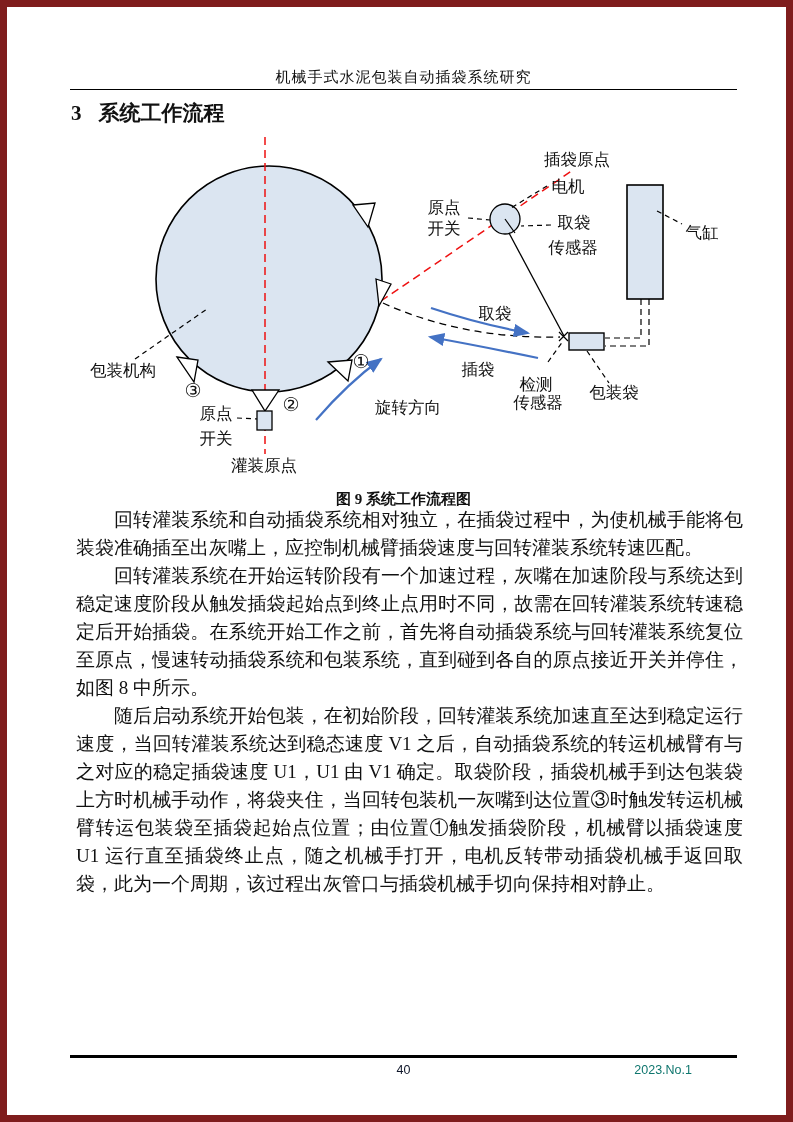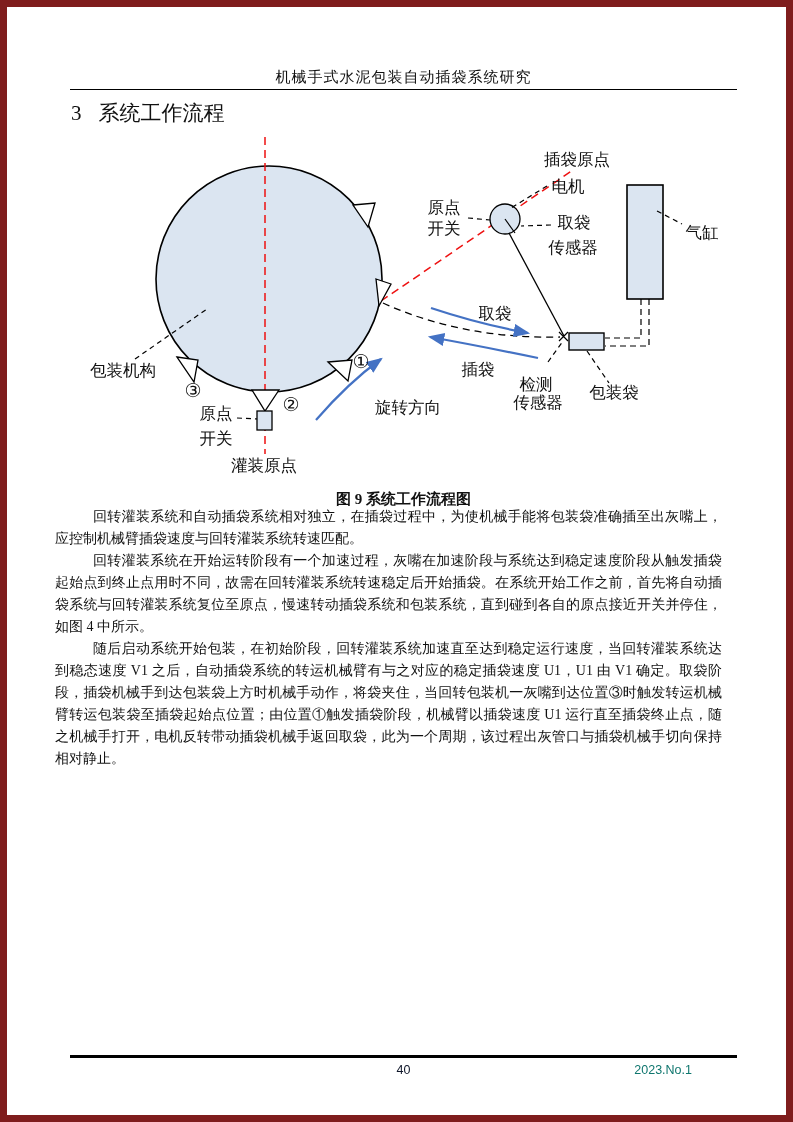--- a/index.html
+++ b/index.html
@@ -15,31 +15,31 @@
     overflow:hidden;
   }
   .abs{position:absolute;}
   .header-title{
     left:63px;top:61px;width:667px;
     text-align:center;font-size:15px;letter-spacing:1px;
   }
   .header-rule{left:63px;top:82px;width:667px;height:1px;background:#000;}
   .section-heading{
     left:64px;top:92px;width:667px;
-    font-size:21px;font-weight:normal;
+    font-size:21px;font-weight:bold;
   }
   .section-heading .num{margin-right:17px;}
   .figure-area{left:0;top:120px;width:676px;height:362px;}
   .figure-caption{
     left:63px;top:483px;width:667px;
     text-align:center;font-size:15px;font-weight:bold;
   }
   .body-text{
-    left:48px;top:499px;width:667px;
-    font-size:14px;line-height:22px;
+    left:69px;top:499px;width:667px;
+    font-size:19px;line-height:28px;
     text-align:justify;
   }
   .body-text p{margin:0;text-indent:38px;}
   .footer-rule{left:63px;top:1048px;width:667px;height:3px;background:#000;}
   .footer-page{
     left:63px;top:1056px;width:667px;
     text-align:center;
     font-family:"Liberation Sans", sans-serif;font-size:12.5px;color:#0f172a;
   }
   .footer-issue{
@@ -135,21 +135,21 @@
       <text class="num-lbl" x="354" y="361" text-anchor="middle">①</text>
       <text class="num-lbl" x="284" y="404" text-anchor="middle">②</text>
       <text class="num-lbl" x="186" y="390" text-anchor="middle">③</text>
     </svg>
   </div>
 
   <div class="abs figure-caption">图 9 系统工作流程图</div>
 
   <div class="abs body-text">
     <p>回转灌装系统和自动插袋系统相对独立，在插袋过程中，为使机械手能将包装袋准确插至出灰嘴上，应控制机械臂插袋速度与回转灌装系统转速匹配。</p>
-    <p>回转灌装系统在开始运转阶段有一个加速过程，灰嘴在加速阶段与系统达到稳定速度阶段从触发插袋起始点到终止点用时不同，故需在回转灌装系统转速稳定后开始插袋。在系统开始工作之前，首先将自动插袋系统与回转灌装系统复位至原点，慢速转动插袋系统和包装系统，直到碰到各自的原点接近开关并停住，如图 4 中所示。</p>
+    <p>回转灌装系统在开始运转阶段有一个加速过程，灰嘴在加速阶段与系统达到稳定速度阶段从触发插袋起始点到终止点用时不同，故需在回转灌装系统转速稳定后开始插袋。在系统开始工作之前，首先将自动插袋系统与回转灌装系统复位至原点，慢速转动插袋系统和包装系统，直到碰到各自的原点接近开关并停住，如图 8 中所示。</p>
     <p>随后启动系统开始包装，在初始阶段，回转灌装系统加速直至达到稳定运行速度，当回转灌装系统达到稳态速度 V1 之后，自动插袋系统的转运机械臂有与之对应的稳定插袋速度 U1，U1 由 V1 确定。取袋阶段，插袋机械手到达包装袋上方时机械手动作，将袋夹住，当回转包装机一灰嘴到达位置③时触发转运机械臂转运包装袋至插袋起始点位置；由位置①触发插袋阶段，机械臂以插袋速度 U1 运行直至插袋终止点，随之机械手打开，电机反转带动插袋机械手返回取袋，此为一个周期，该过程出灰管口与插袋机械手切向保持相对静止。</p>
   </div>
 
   <div class="abs footer-rule"></div>
   <div class="abs footer-page">40</div>
   <div class="abs footer-issue">2023.No.1</div>
 
 </div>
 
 </body></html>

